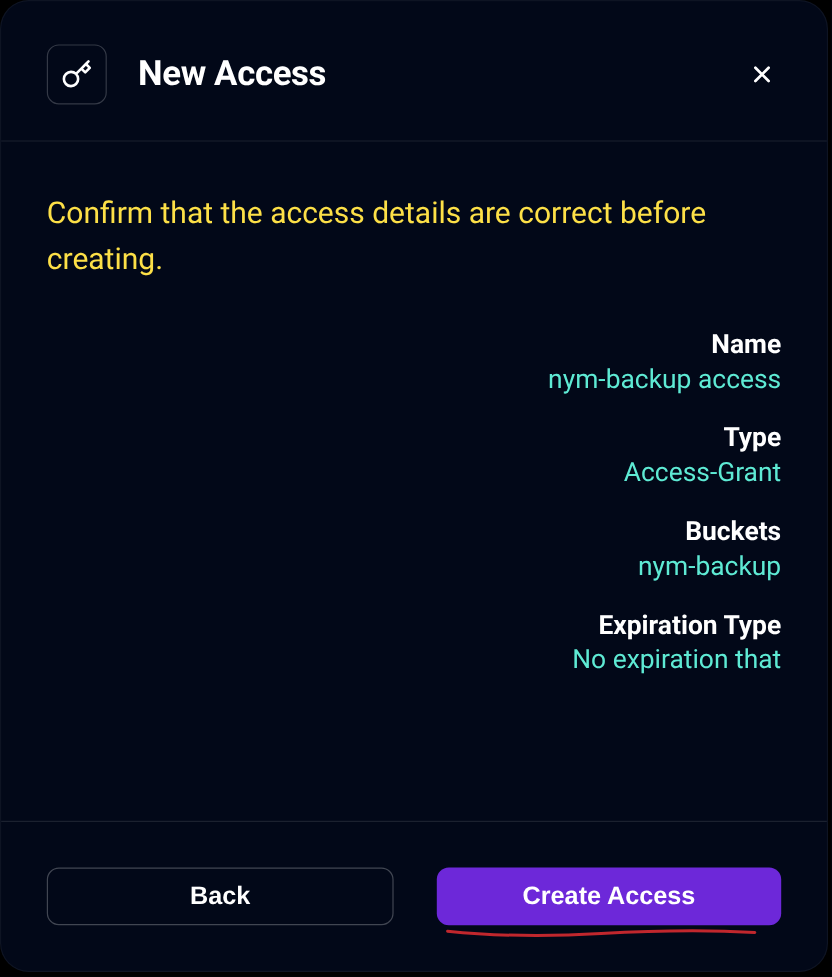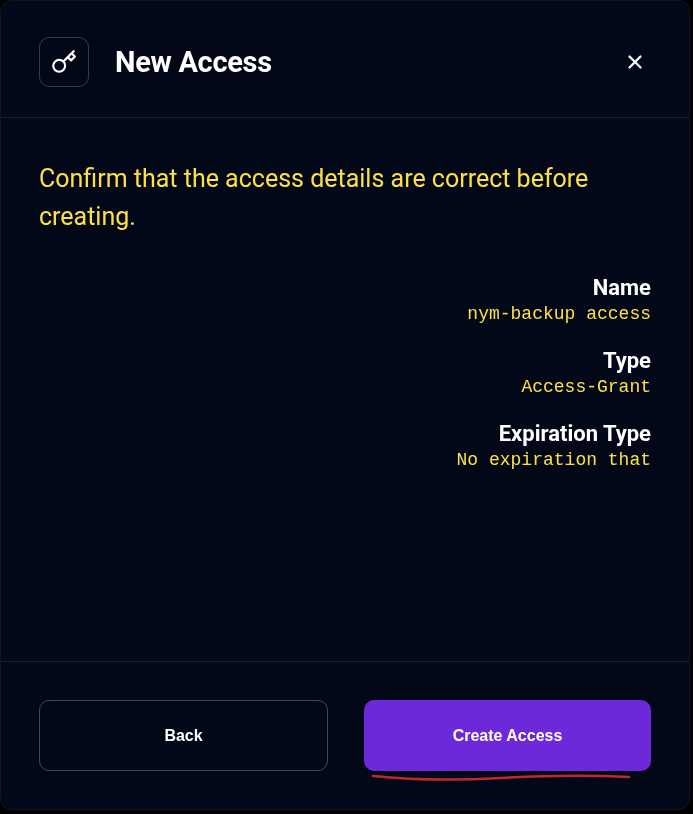--- a/index.html
+++ b/index.html
@@ -9,21 +9,21 @@
     }
     body {
       font-family: -apple-system, BlinkMacSystemFont, 'Segoe UI', Roboto, Helvetica, Arial, sans-serif;
       background: #000;
       width: 693px;
       height: 814px;
       overflow: hidden;
     }
     .modal {
       background: #020818;
-      border-radius: 12px;
+      border-radius: 24px;
       width: 690px;
       height: 810px;
       display: flex;
       flex-direction: column;
       position: relative;
       border: 1px solid rgba(255,255,255,0.05);
     }
     .modal-header {
       display: flex;
       align-items: center;
@@ -75,36 +75,35 @@
       margin-bottom: 24px;
       text-align: right;
     }
     .detail-label {
       color: #fff;
       font-size: 22px;
       font-weight: 700;
       margin-bottom: 4px;
     }
     .detail-value {
-      color: #fde047;
-      font-size: 18px;
+      color: #5eead4;
+      font-size: 22px;
       font-weight: 400;
-      font-family: Liberation Mono, monospace;
     }
     .modal-footer {
       border-top: 1px solid rgba(255,255,255,0.1);
       padding: 38px 38px 38px 38px;
       display: flex;
       gap: 36px;
     }
     .btn {
       flex: 1;
-      height: 71px;
+      height: 48px;
       border-radius: 10px;
-      font-size: 16px;
+      font-size: 21px;
       font-weight: 700;
       cursor: pointer;
       display: flex;
       align-items: center;
       justify-content: center;
       border: none;
     }
     .btn-secondary {
       background: transparent;
       border: 1px solid rgba(255,255,255,0.25);
@@ -151,20 +150,24 @@
       <div class="detail-label">Name</div>
       <div class="detail-value">nym-backup access</div>
     </div>
 
     <div class="detail-group">
       <div class="detail-label">Type</div>
       <div class="detail-value">Access-Grant</div>
     </div>
 
 
+    <div class="detail-group">
+      <div class="detail-label">Buckets</div>
+      <div class="detail-value">nym-backup</div>
+    </div>
 
     <div class="detail-group">
       <div class="detail-label">Expiration Type</div>
       <div class="detail-value">No expiration that</div>
     </div>
   </div>
 
   <div class="modal-footer">
     <button class="btn btn-secondary">Back</button>
     <button class="btn btn-primary">Create Access</button>

